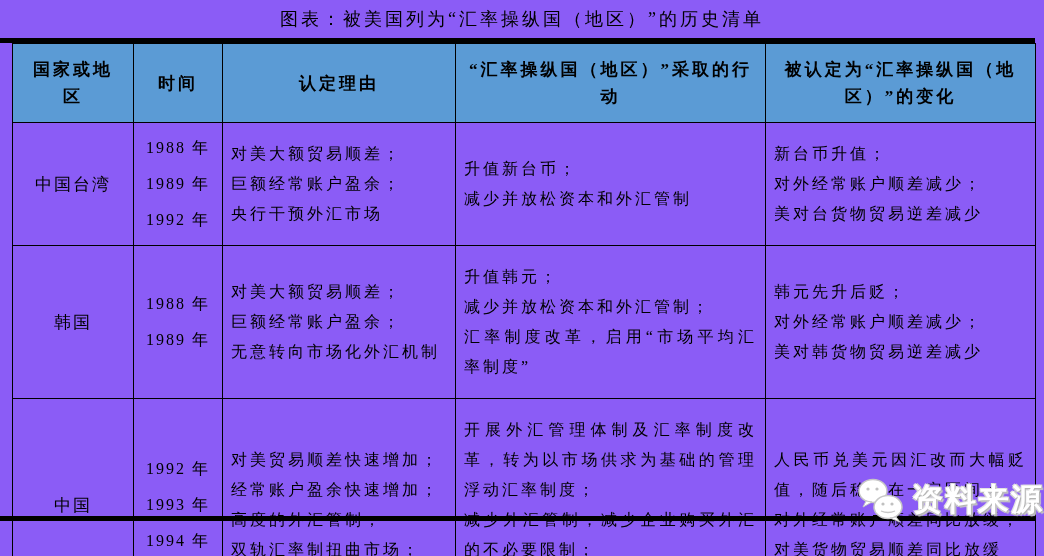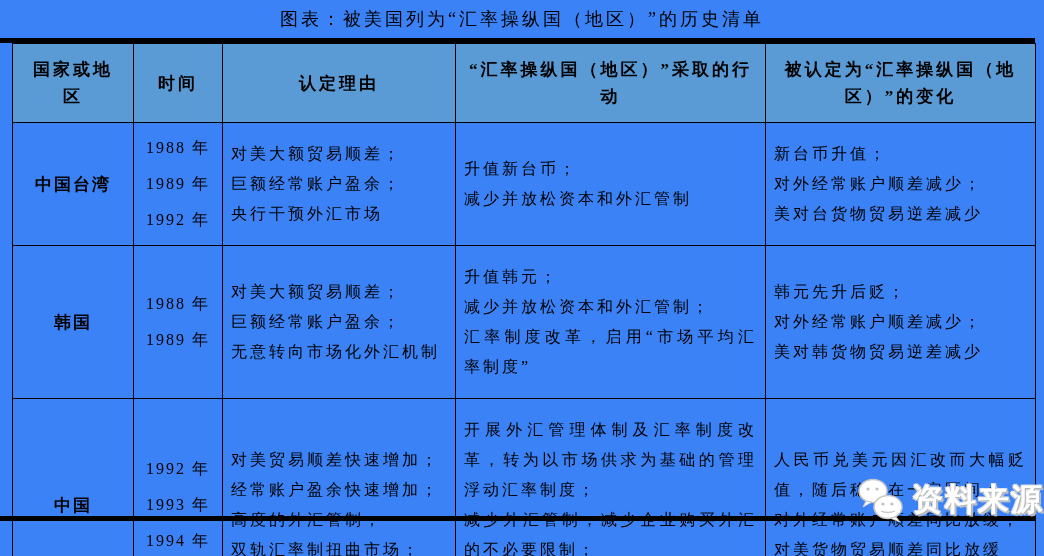--- a/index.html
+++ b/index.html
@@ -1,20 +1,20 @@
 <!DOCTYPE html>
 <html style="--header-bg: #5B9BD5; --border: #000000; --watermark-text: #ffffff;"><head>
 <meta charset="utf-8">
 <style>
   html, body { margin: 0; padding: 0; background: #ffffff; }
   .page {
     position: relative;
     width: 1044px;
     height: 556px;
-    background: #3b82f6;
+    background: #8b5cf6;
     overflow: hidden;
     font-family: "Liberation Serif", "DejaVu Serif", serif;
     color: #000;
   }
   .title {
     position: absolute;
     top: 7px; left: 0;
     width: 1044px;
     text-align: center;
     font-size: 18px;
@@ -51,21 +51,21 @@
     line-height: 27px;
     padding: 12px 12px;
   }
   .tbl th.h1 { padding: 0 18px; }
   .tbl th.h2, .tbl th.h3 { padding: 0 4px; }
   tr.hrow  { height: 73px; }
   tr.r0 { height: 95px; }
   tr.r1 { height: 122px; }
   tr.r2 { height: 191px; }
   td.country {
-    font-weight: bold;
+    font-weight: normal;
     font-size: 17px;
     letter-spacing: 2px;
     text-align: center;
     padding: 0 4px;
   }
   td.time {
     font-size: 16px;
     letter-spacing: 2px;
     text-align: center;
     line-height: 36px;

